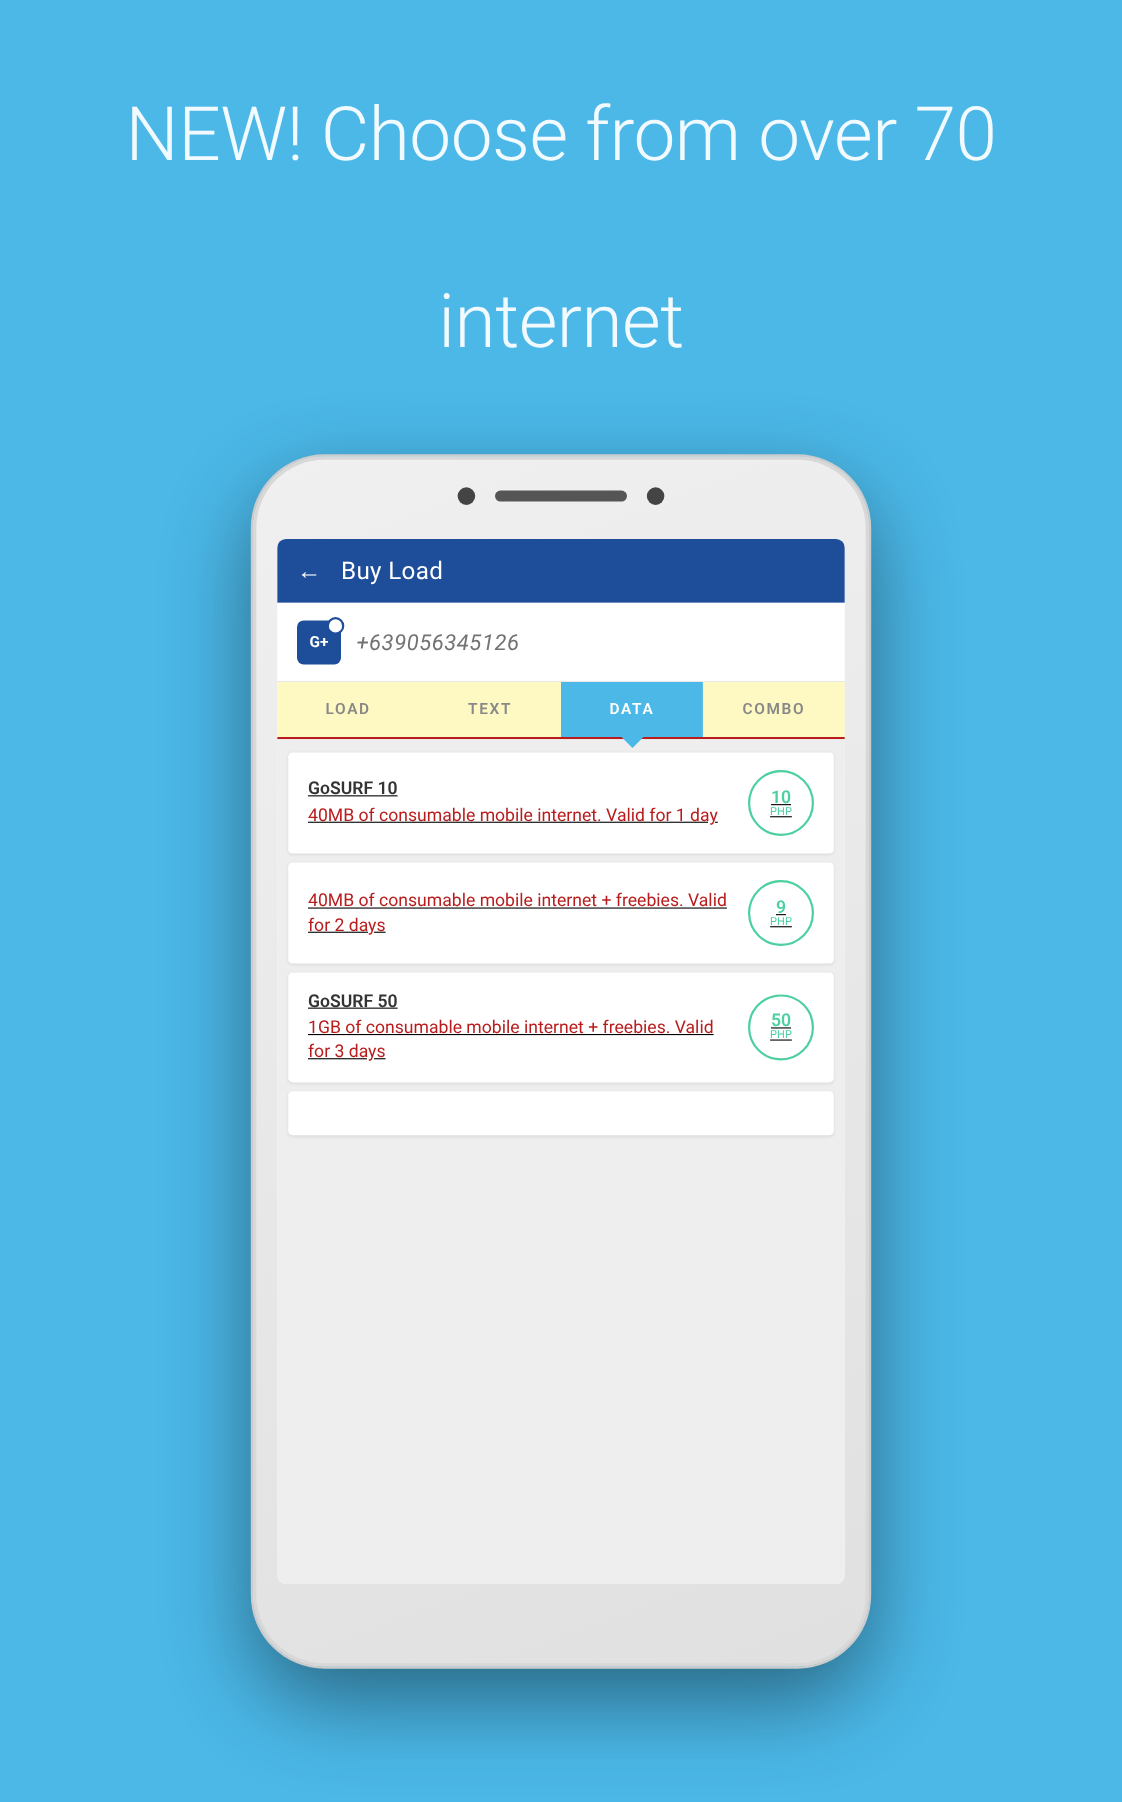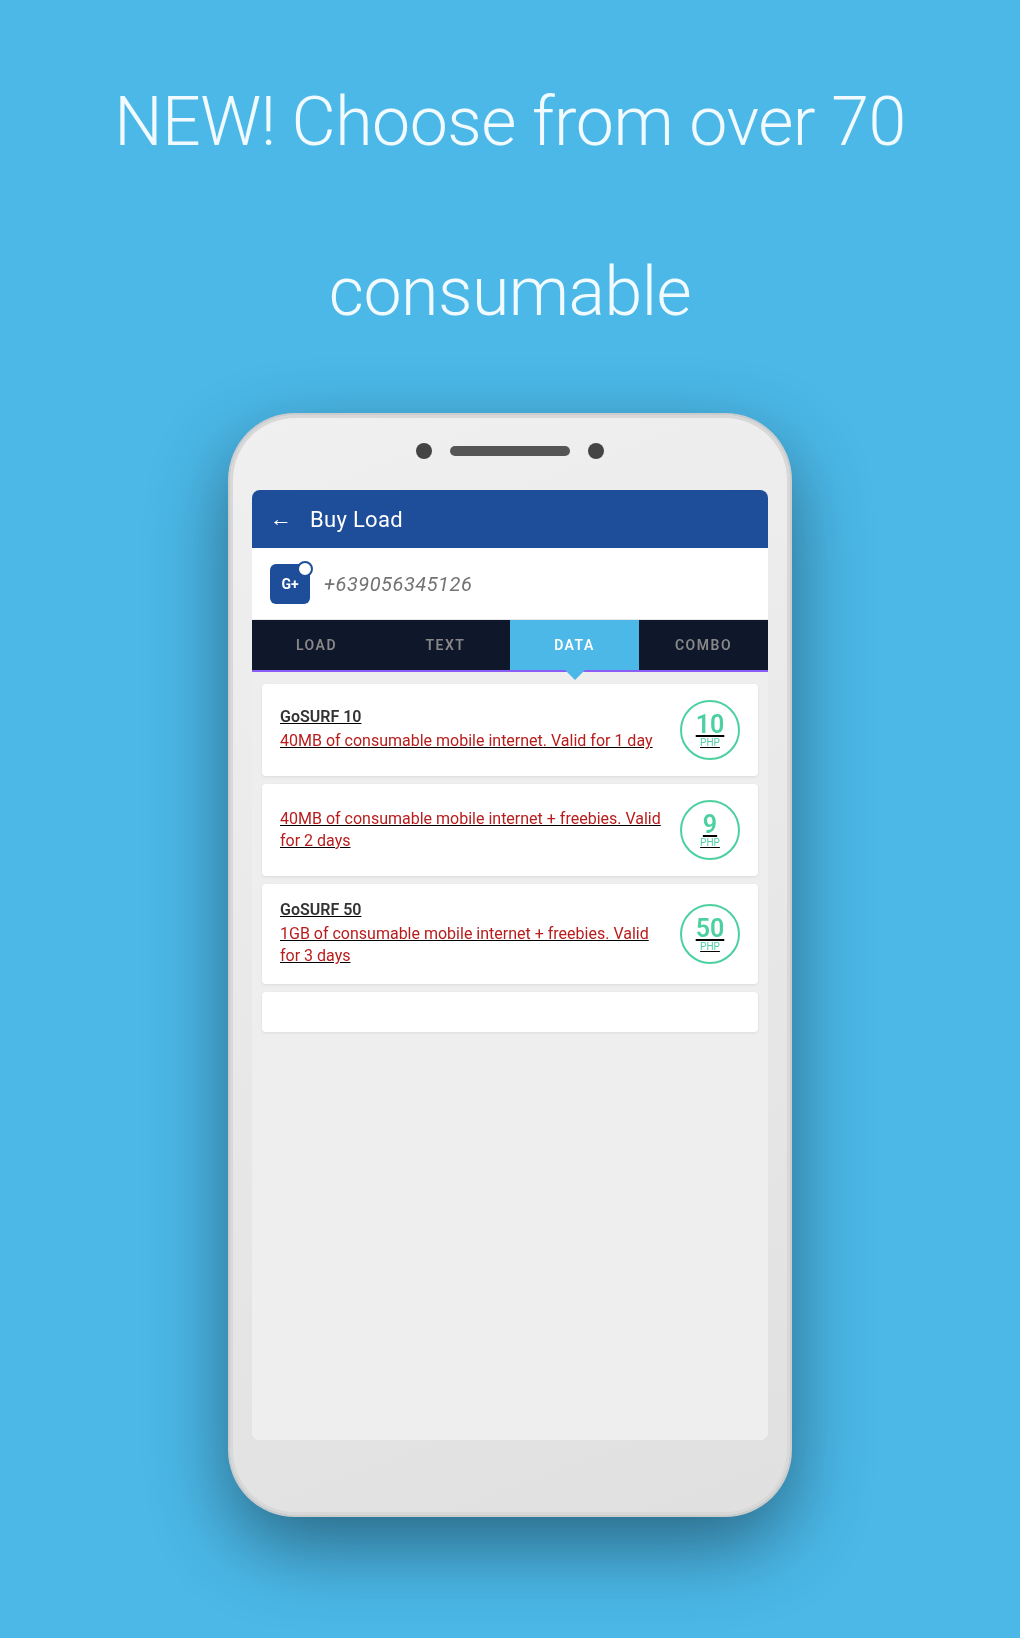--- a/index.html
+++ b/index.html
@@ -182,23 +182,23 @@
     .contact-number {
       font-size: 20px;
       font-weight: 400;
       color: #737373;
       letter-spacing: 0.5px;
       font-style: italic;
     }
 
     
     .tabs-row {
-      background: #0f172a;
-      display: flex;
-      border-bottom: 2px solid #8b5cf6;
+      background: #fef9c3;
+      display: flex;
+      border-bottom: 2px solid #b91c1c;
       flex-shrink: 0;
       height: 52px;
     }
 
     .tab-item {
       flex: 1;
       display: flex;
       align-items: center;
       justify-content: center;
       font-size: 14px;
@@ -276,21 +276,21 @@
       border-radius: 50%;
       border: 2px solid #4dd0a0;
       display: flex;
       flex-direction: column;
       align-items: center;
       justify-content: center;
       flex-shrink: 0;
     }
 
     .promo-price-amount {
-      font-size: 25px;
+      font-size: 16px;
       font-weight: 600;
       color: #4dd0a0;
       line-height: 1;
     }
 
     .promo-price-label {
       font-size: 10px;
       color: #4dd0a0;
       text-transform: uppercase;
       text-align: center;
@@ -306,21 +306,21 @@
       box-shadow: 0 1px 3px rgba(0,0,0,0.08);
     }
   </style>
 </head>
 <body>
 
 <section class="headline-section">
   <h1 class="headline-text">
     <span>NEW! Choose from over 70</span><br>
     <br>
-    <span>consumable</span>
+    <span>internet</span>
   </h1>
 </section>
 
 <div class="phone-wrapper">
   <div class="phone-shell"></div>
 
   <div class="phone-top-bar">
     <div class="phone-dot"></div>
     <div class="phone-speaker"></div>
     <div class="phone-dot"></div>

